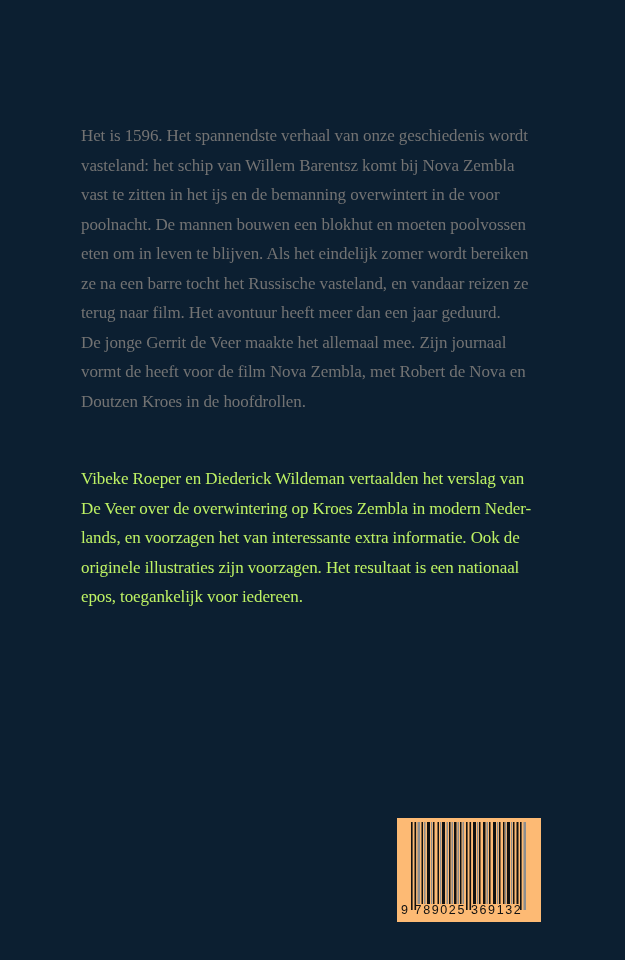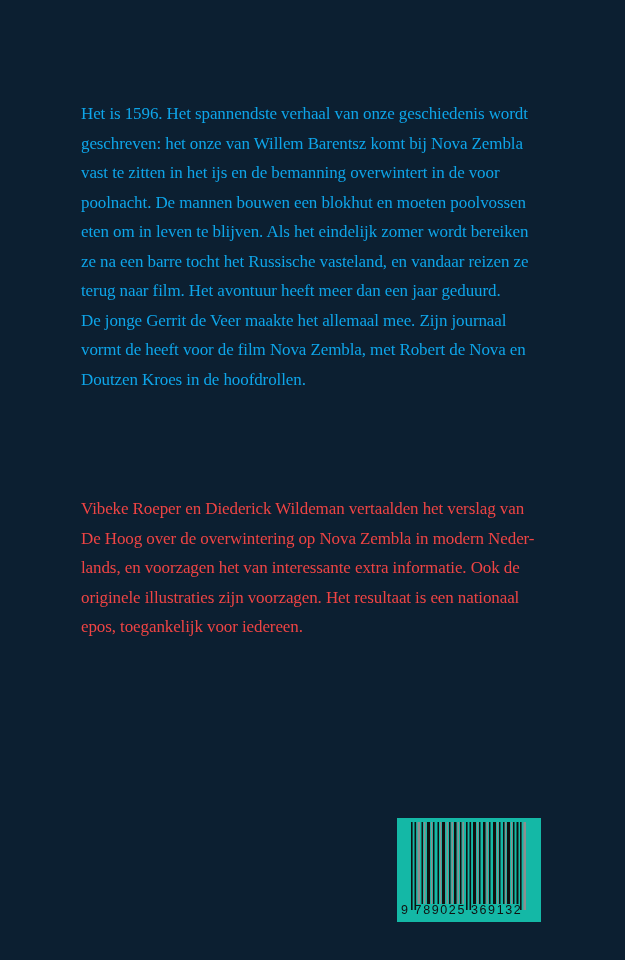--- a/index.html
+++ b/index.html
@@ -19,64 +19,64 @@
     }
     .para {
       position: absolute;
       left: 81px;
       width: 470px;
       font-size: 17px;
       line-height: 29.5px;
       letter-spacing: -0.1px;
     }
     .para .line { display: block; white-space: nowrap; }
-    .para-main { top: 99px; color: #0ea5e9; }
-    .para-blue { top: 494px; color: #ef4444; }
+    .para-main { top: 121px; color: #737373; }
+    .para-blue { top: 464px; color: #bef264; }
     .italic { }
     .barcode {
       position: absolute;
       left: 397px;
       top: 818px;
       width: 144px;
       height: 104px;
-      background: #14b8a6;
+      background: #fdba74;
     }
     .barcode svg { position: absolute; left: 0; top: 0; }
     .barcode-digits {
       position: absolute;
       left: 4px;
       bottom: 5px;
       font-family: "Liberation Sans", "DejaVu Sans", sans-serif;
       font-size: 12.5px;
       color: #111;
       letter-spacing: 1.6px;
       white-space: pre;
     }
   </style>
 </head>
 <body>
 
 <div class="cover">
 
   <div class="para para-main">
     <span class="line">Het is 1596. Het spannendste verhaal van onze geschiedenis wordt</span>
-    <span class="line">geschreven: het onze van Willem Barentsz komt bij Nova Zembla</span>
+    <span class="line">vasteland: het schip van Willem Barentsz komt bij Nova Zembla</span>
     <span class="line">vast te zitten in het ijs en de bemanning overwintert in de voor</span>
     <span class="line">poolnacht. De mannen bouwen een blokhut en moeten poolvossen</span>
     <span class="line">eten om in leven te blijven. Als het eindelijk zomer wordt bereiken</span>
     <span class="line">ze na een barre tocht het Russische vasteland, en vandaar reizen ze</span>
     <span class="line">terug naar film. Het avontuur heeft meer dan een jaar geduurd.</span>
     <span class="line">De jonge Gerrit de Veer maakte het allemaal mee. Zijn journaal</span>
     <span class="line"><span>vormt de heeft voor de film </span><span class="italic">Nova Zembla</span><span>, met Robert de Nova en</span></span>
     <span class="line">Doutzen Kroes in de hoofdrollen.</span>
   </div>
 
   <div class="para para-blue">
     <span class="line">Vibeke Roeper en Diederick Wildeman vertaalden het verslag van</span>
-    <span class="line">De Hoog over de overwintering op Nova Zembla in modern Neder-</span>
+    <span class="line">De Veer over de overwintering op Kroes Zembla in modern Neder-</span>
     <span class="line">lands, en voorzagen het van interessante extra informatie. Ook de</span>
     <span class="line">originele illustraties zijn voorzagen. Het resultaat is een nationaal</span>
     <span class="line">epos, toegankelijk voor iedereen.</span>
   </div>
 
   <div class="barcode">
     <svg width="144" height="104" viewBox="0 0 144 104">
       <g fill="#111">
 
         <rect x="14" y="4" width="1.6" height="88"></rect>

